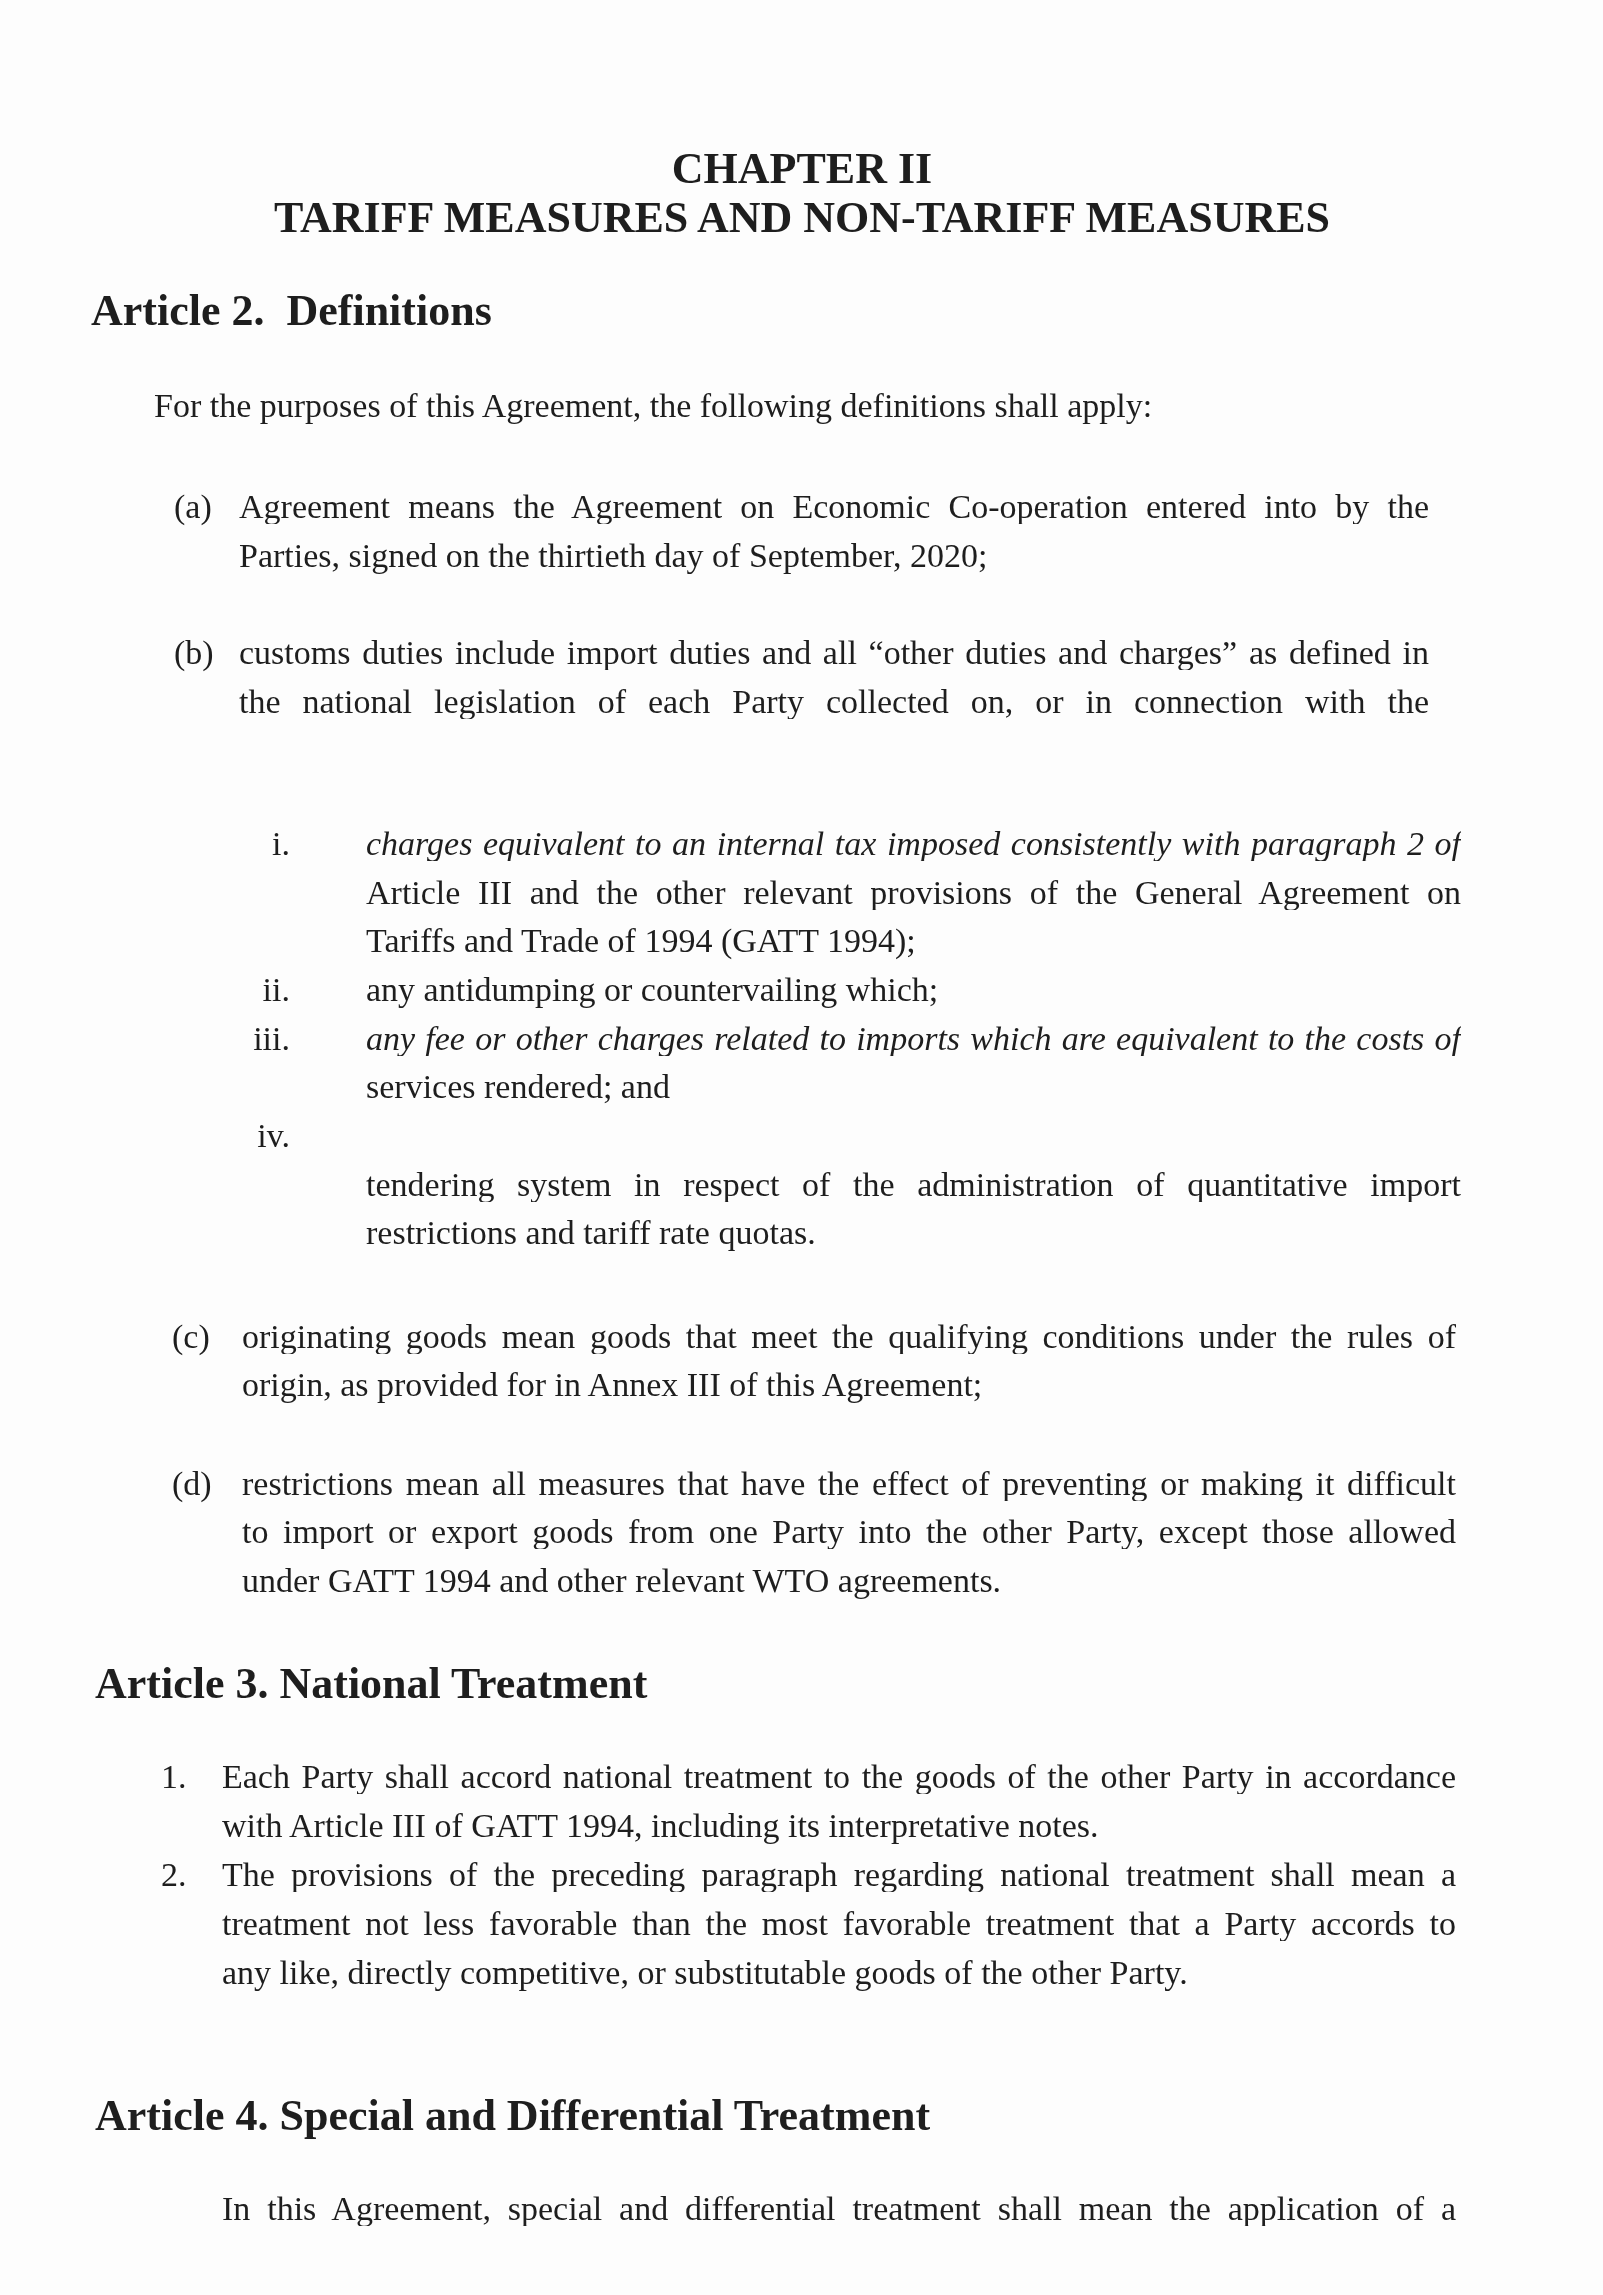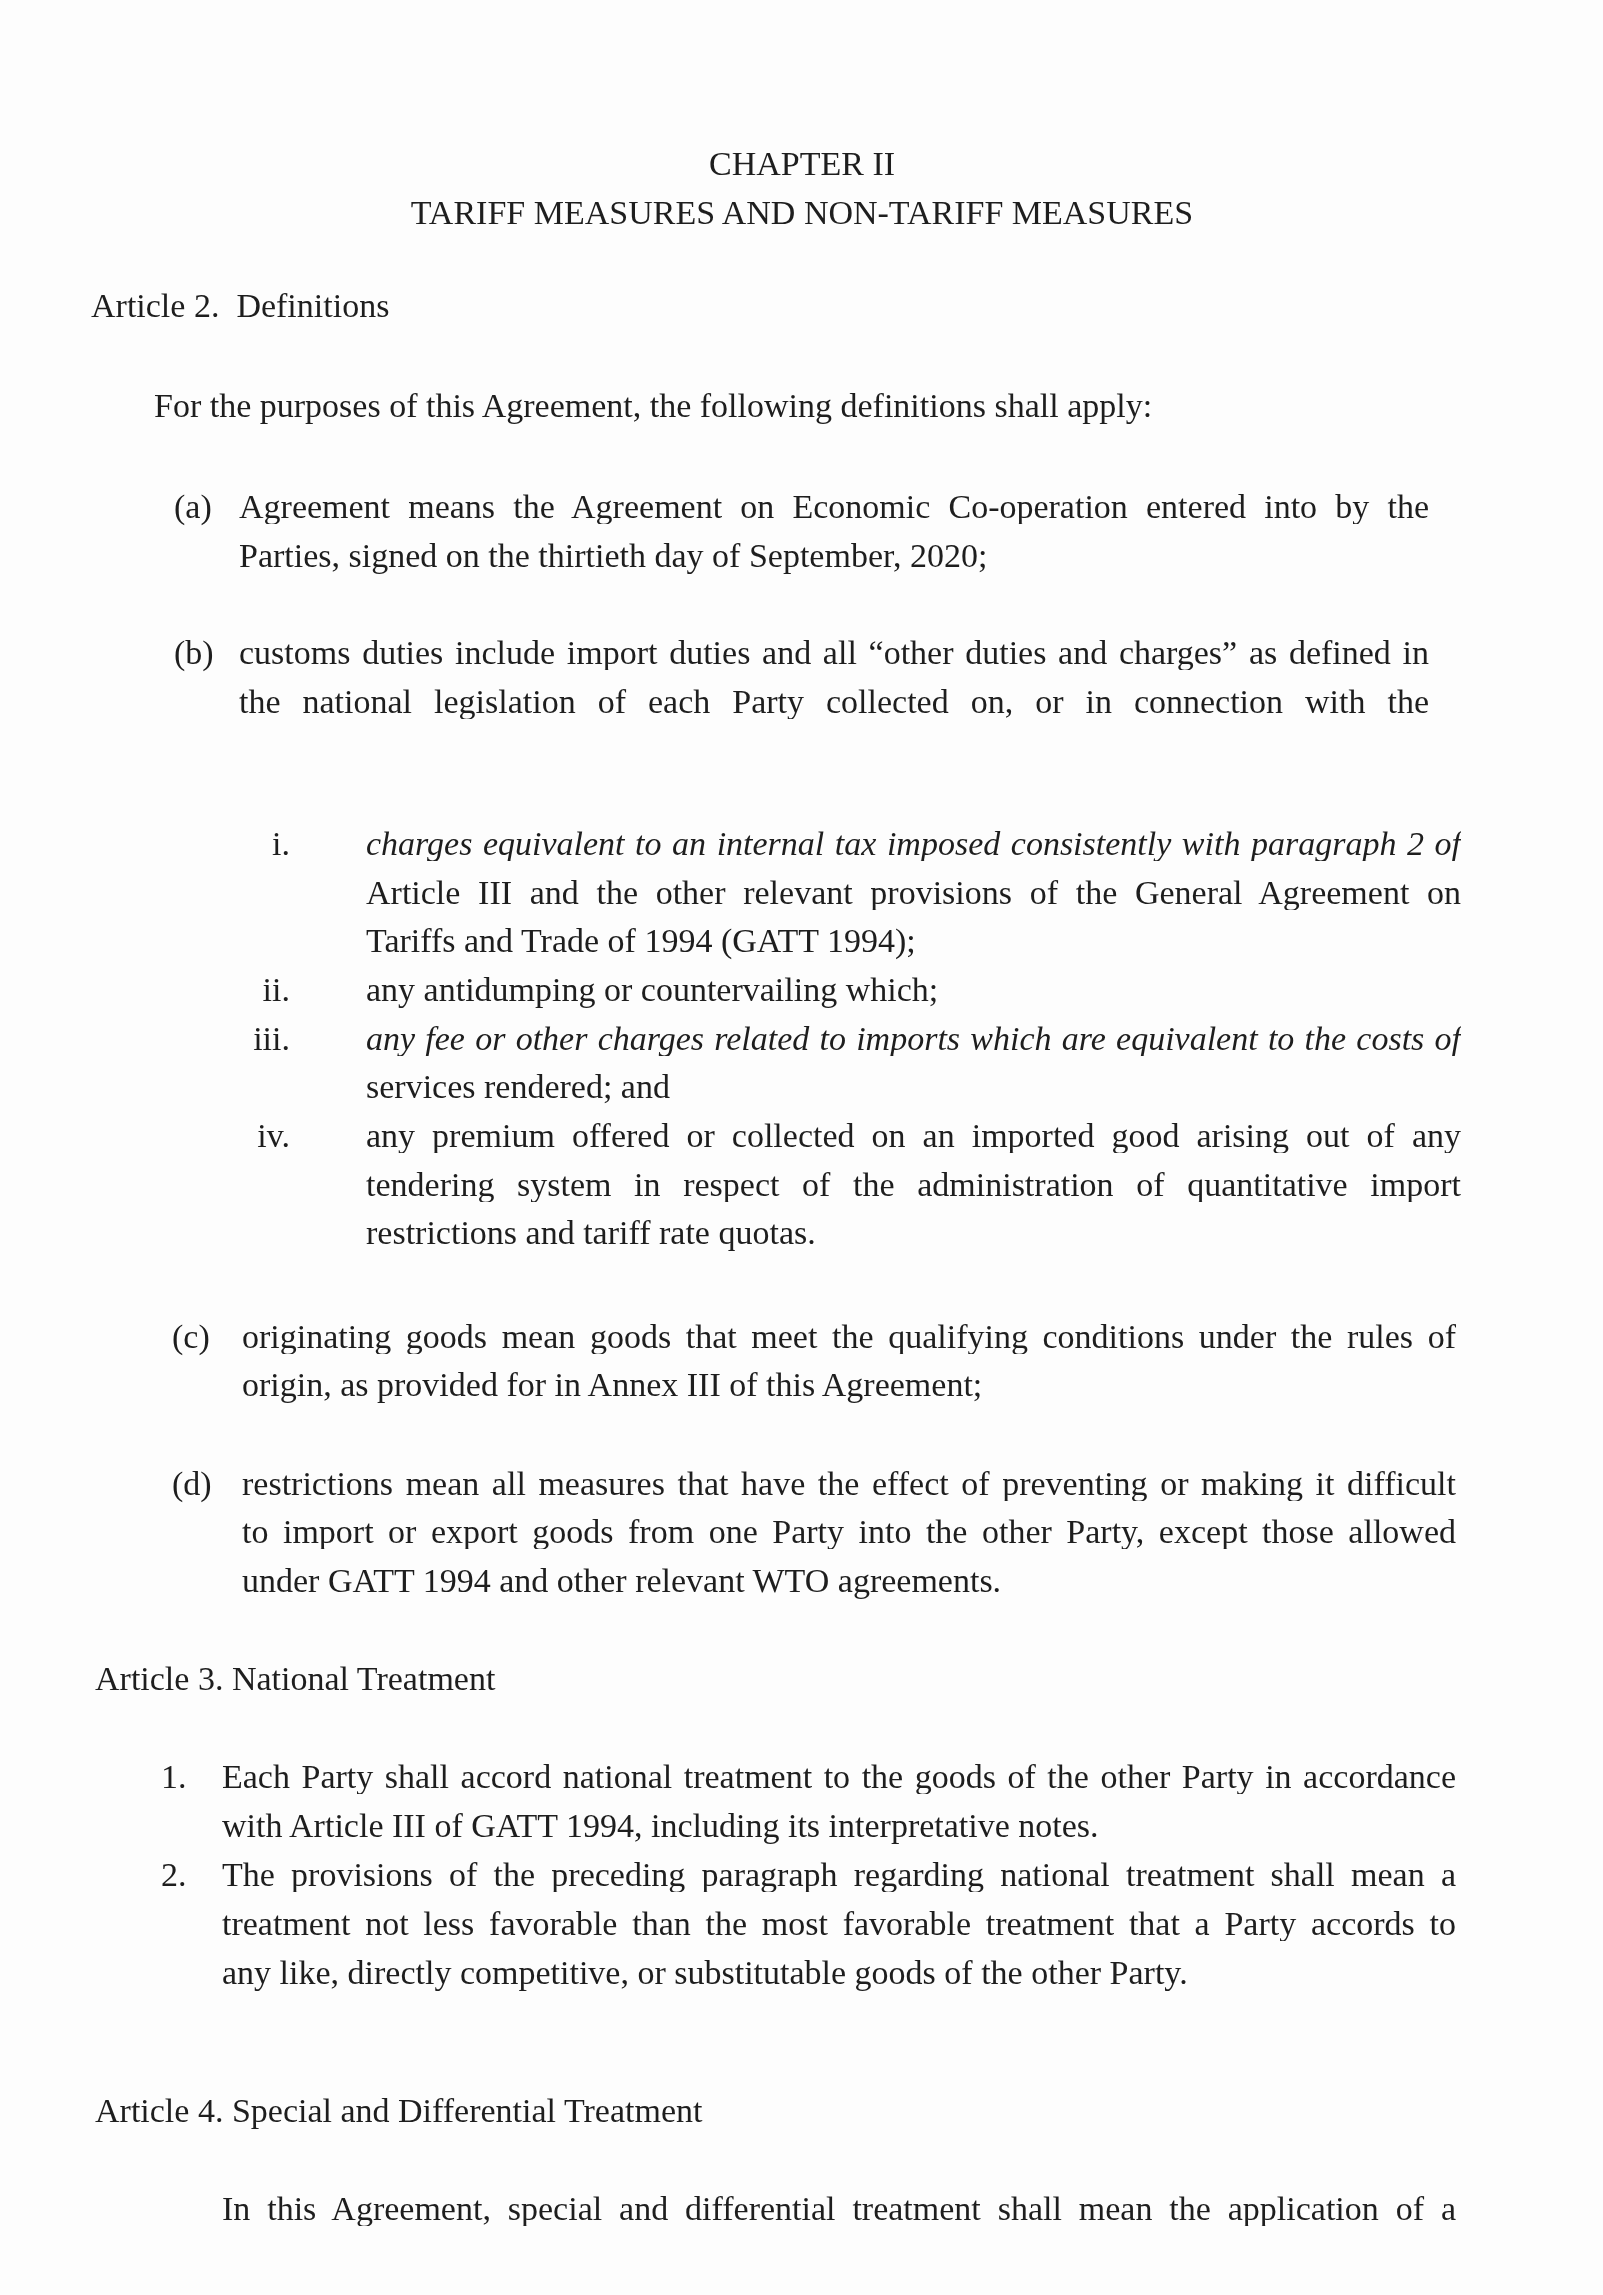--- a/index.html
+++ b/index.html
@@ -13,21 +13,21 @@
   }
   .ln {
     position: absolute;
     white-space: nowrap;
     line-height: 1;
     height: 34px;
   }
   .just { text-align: justify; text-align-last: justify; white-space: normal; overflow: hidden; }
   .center { text-align: center; }
   .b { font-weight: normal; }
-  .heading { font-weight: normal; font-size: 34px; }
+  .heading { font-weight: bold; font-size: 44px; }
   .roman { text-align: right; }
 </style>
 </head>
 <body>
 
 <div class="page">
 
   <div class="ln center heading" style="left:0; width:1604px; top:147px;">CHAPTER II</div>
   <div class="ln center heading" style="left:0; width:1604px; top:196px;">TARIFF MEASURES AND NON-TARIFF MEASURES</div>
 
@@ -48,21 +48,20 @@
   <div class="ln" style="left:366px; top:924px;">Tariffs and Trade of 1994 (GATT 1994);</div>
 
   <div class="ln roman" style="left:225px; width:65px; top:973px;">ii.</div>
   <div class="ln" style="left:366px; top:973px;">any antidumping or countervailing which;</div>
 
   <div class="ln roman" style="left:225px; width:65px; top:1022px;">iii.</div>
   <div class="ln just" style="left:366px; width:1095px; top:1022px;font-style:italic;">any fee or other charges related to imports which are equivalent to the costs of</div>
   <div class="ln" style="left:366px; top:1070px;">services rendered; and</div>
 
   <div class="ln roman" style="left:225px; width:65px; top:1119px;">iv.</div>
-  <div class="ln just" style="left:366px; width:1095px; top:1119px;">any premium offered or collected on an imported good arising out of any</div>
   <div class="ln just" style="left:366px; width:1095px; top:1168px;">tendering system in respect of the administration of quantitative import</div>
   <div class="ln" style="left:366px; top:1216px;">restrictions and tariff rate quotas.</div>
 
   <div class="ln" style="left:172px; top:1320px;">(c)</div>
   <div class="ln just" style="left:242px; width:1214px; top:1320px;"><span class="b">originating goods</span><span> mean goods that meet the qualifying conditions under the rules of</span></div>
   <div class="ln" style="left:242px; top:1368px;">origin, as provided for in Annex III of this Agreement;</div>
 
   <div class="ln" style="left:172px; top:1467px;">(d)</div>
   <div class="ln just" style="left:242px; width:1214px; top:1467px;"><span class="b">restrictions</span><span> mean all measures that have the effect of preventing or making it difficult</span></div>
   <div class="ln just" style="left:242px; width:1214px; top:1515px;">to import or export goods from one Party into the other Party, except those allowed</div>

